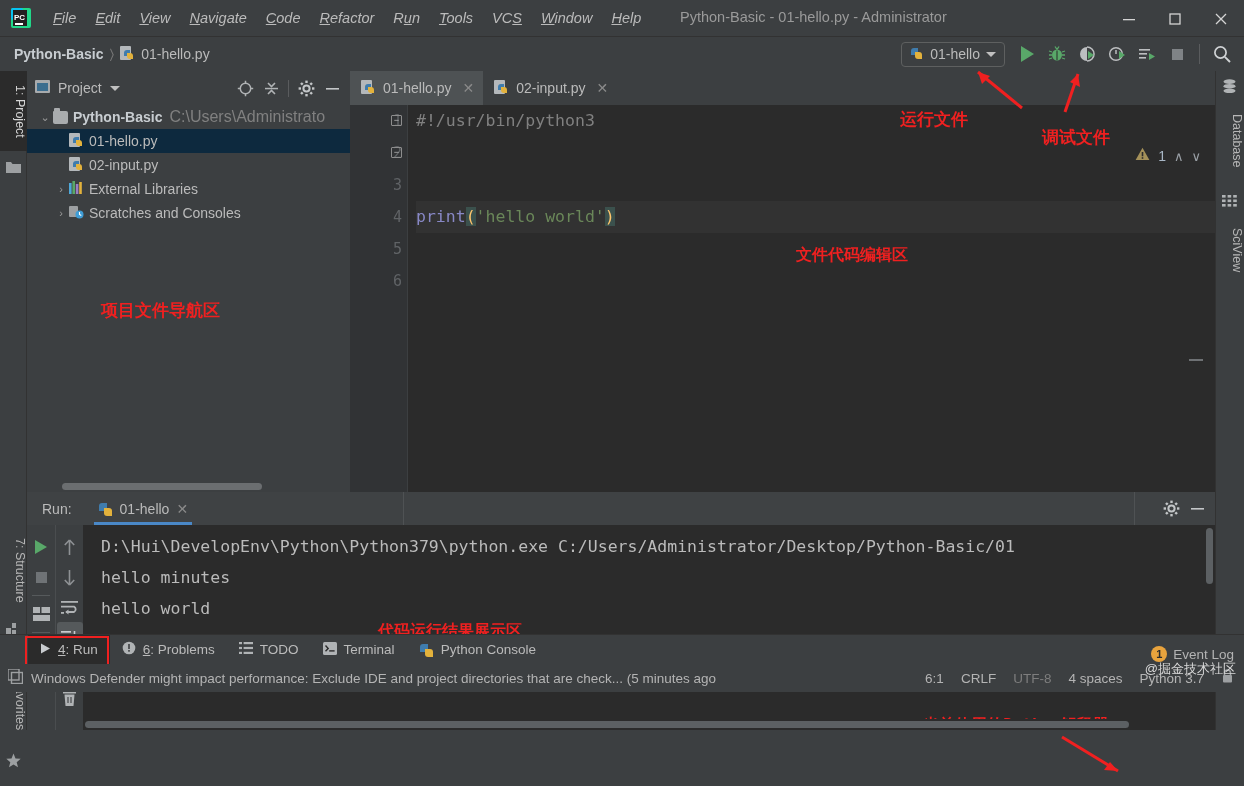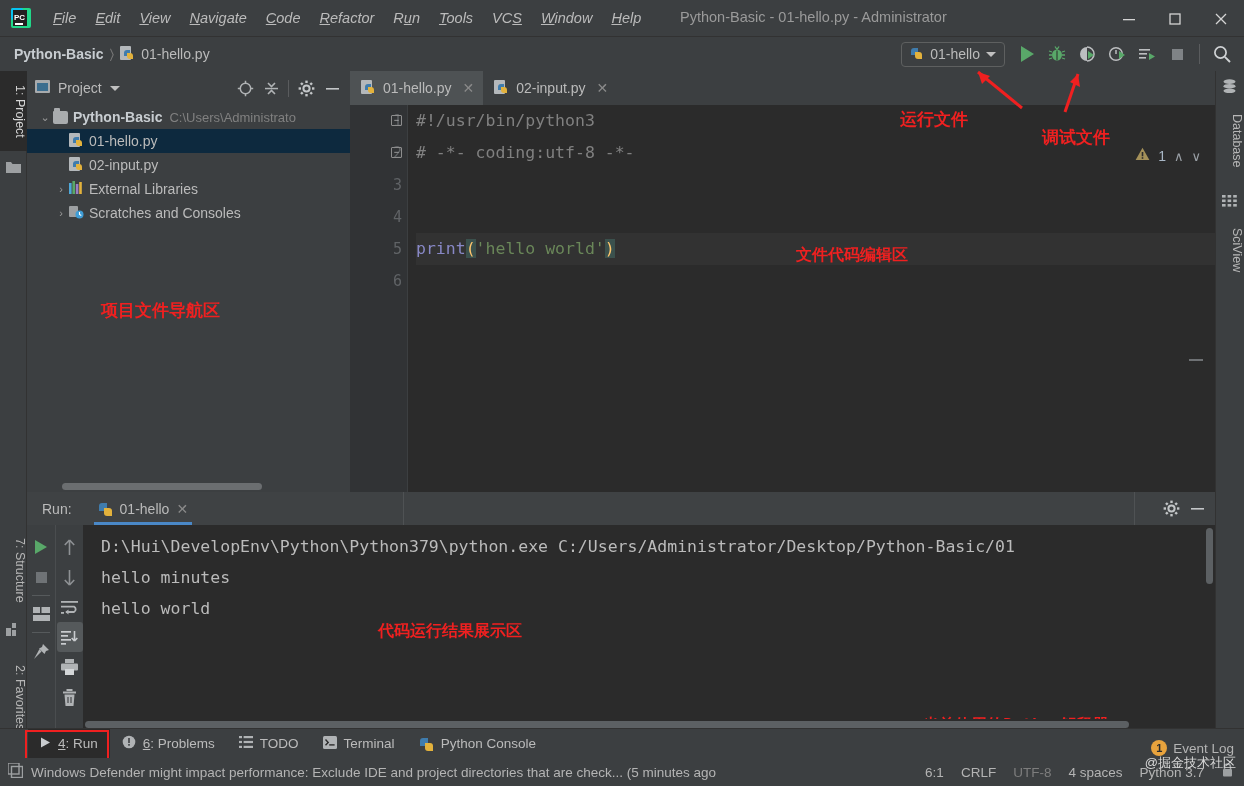--- a/index.html
+++ b/index.html
@@ -5,21 +5,21 @@
   * { box-sizing: border-box; margin: 0; padding: 0; }
   html, body {
     width: 1244px; height: 786px;
     overflow: hidden;
     background: #3c3f41;
     font-family: "Liberation Sans", sans-serif;
     -webkit-font-smoothing: antialiased;
   }
   #app {
     position: relative;
-    width: 1244px; height: 786px;
+    width: 1244px; height: 692px;
     background: #3c3f41;
   }
 
   
   .titlebar {
     position: absolute; top: 0; left: 0; width: 1244px; height: 37px;
     background: #3c3f41;
     border-bottom: 1px solid #323232;
     display: flex; align-items: center;
   }
@@ -134,21 +134,21 @@
     height: 24px; display: flex; align-items: center; padding-left: 10px;
     color: #bbbbbb; white-space: nowrap;
   }
   .tree-row.sel { background: #0d293e; }
   .tw {
     width: 16px; display: flex; align-items: center; justify-content: center;
     color: #9a9a9a; font-size: 11px; flex: 0 0 auto;
   }
   .tree-lbl { margin-left: 5px; }
   .tree-lbl.bold { font-weight: bold; color: #c8cdd1; }
-  .tree-path { color: #808080; margin-left: 7px; font-size: 13px; }
+  .tree-path { color: #808080; margin-left: 7px; font-size: 16px; }
   .folder-ico {
     width: 15px; height: 13px; background: #a9acae; border-radius: 1px 2px 2px 2px;
     position: relative; flex: 0 0 auto;
   }
   .folder-ico:before {
     content: ""; position: absolute; left: 1px; top: -3px;
     width: 6px; height: 3px; background: #a9acae; border-radius: 1px 1px 0 0;
   }
   .annot-nav {
     position: absolute; left: 74px; top: 228px;
@@ -661,21 +661,20 @@
         <div class="ln">4</div>
         <div class="ln">5</div>
         <div class="ln">6</div>
         <div class="fold f1">−</div>
         <div class="fold f2">−</div>
         <div class="gutter-line"></div>
       </div>
 
       <div class="code">
         <div class="cline"><span class="c-comment">#!/usr/bin/python3</span></div>
-        <div class="cline"><span class="c-comment"># -*- coding:utf-8 -*-</span></div>
         <div class="cline"></div>
         <div class="cline"></div>
         <div class="cline cur"><span class="c-func">print</span><span class="c-paren-hl">(</span><span class="c-str">'hello world'</span><span class="c-paren-hl">)</span></div>
 
         <div class="annot-code">文件代码编辑区</div>
       </div>
 
       <div class="insp-widget">
         <span>
           <svg width="15" height="14" viewBox="0 0 15 14">

